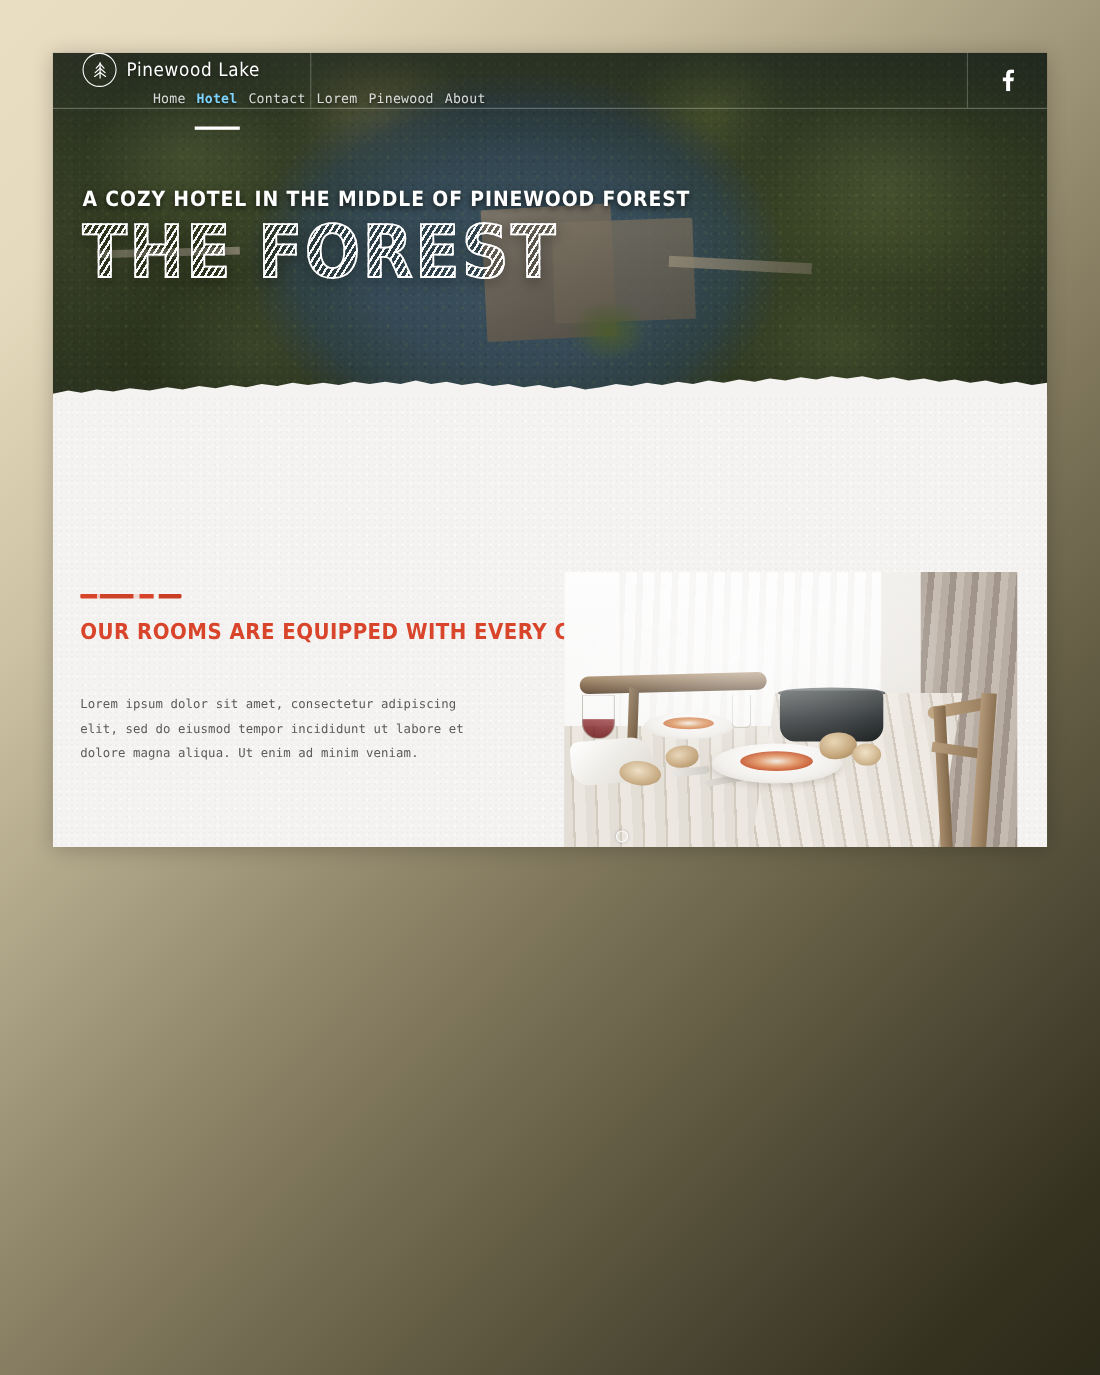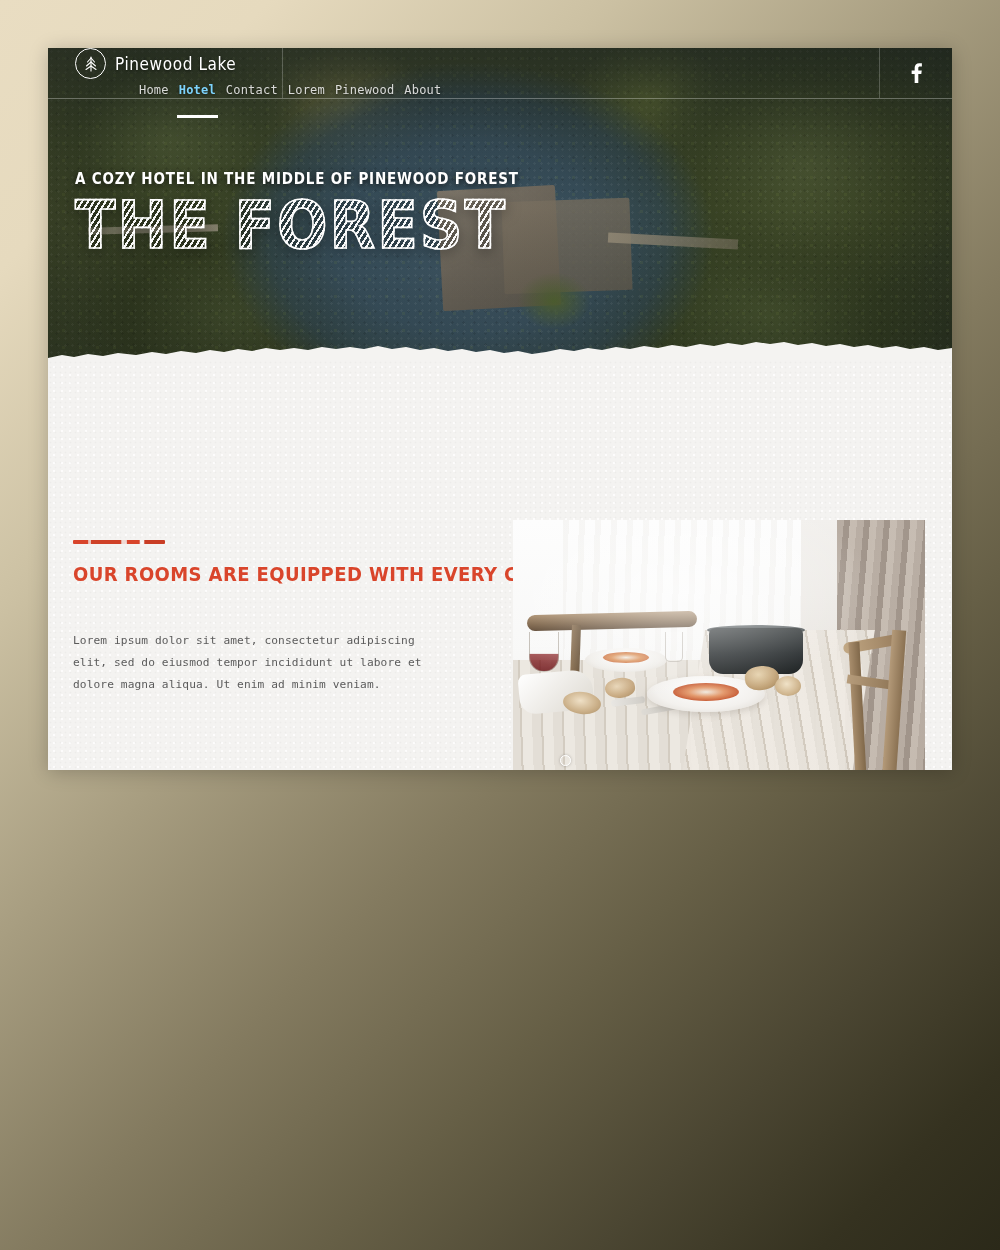--- a/index.html
+++ b/index.html
@@ -232,21 +232,21 @@
 
   
   .hero-text {
     position: absolute;
     left: 27px;
     top: 122px;
     z-index: 5;
   }
   .hero-kicker {
     font-family: "DejaVu Sans Condensed", "Liberation Sans Narrow", "Liberation Sans", sans-serif;
-    font-size: 15px;
+    font-size: 19px;
     font-weight: bold;
     letter-spacing: 0.8px;
     color: #ffffff;
     text-shadow: 0 2px 6px rgba(0,0,0,0.75);
     white-space: nowrap;
   }
   .hero-title {
     margin-top: 6px;
     font-family: "DejaVu Sans Condensed", "Liberation Sans Narrow", "Liberation Sans", sans-serif;
     font-size: 66px;

